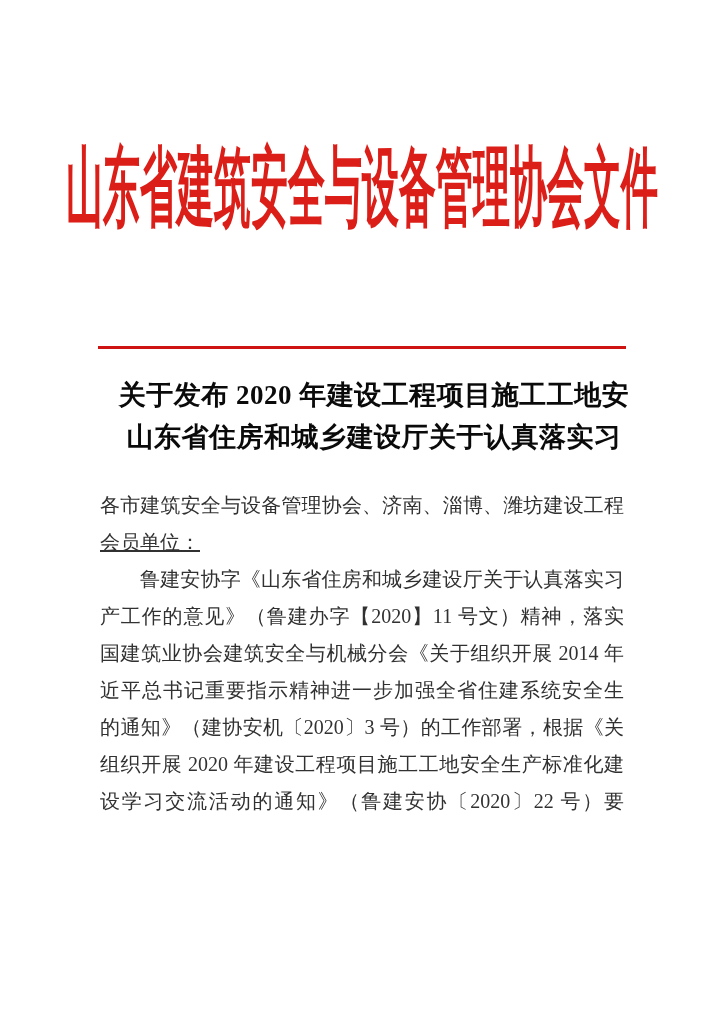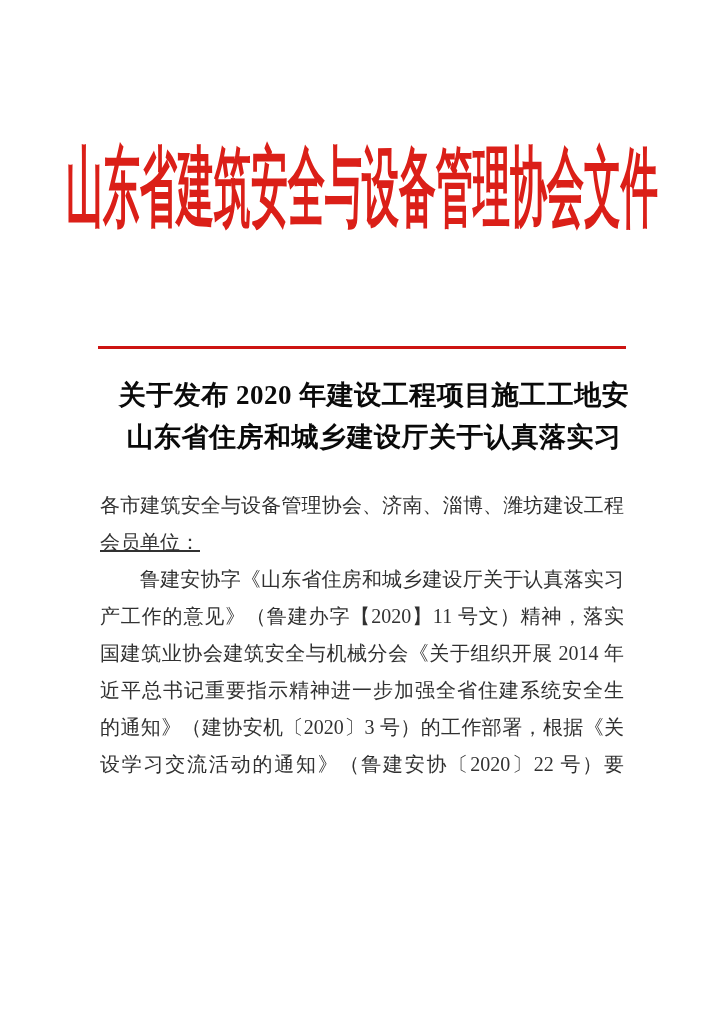--- a/index.html
+++ b/index.html
@@ -115,16 +115,17 @@
 
   <div class="body-text">
     <div class="line">各市建筑安全与设备管理协会、济南、淄博、潍坊建设工程</div>
     <div class="line short">会员单位：</div>
 
     <div class="line indent">鲁建安协字《山东省住房和城乡建设厅关于认真落实习</div>
     <div class="line">产工作的意见》（鲁建办字【2020】11 号文）精神，落实中</div>
     <div class="line">国建筑业协会建筑安全与机械分会《关于组织开展 2014 年</div>
     <div class="line">近平总书记重要指示精神进一步加强全省住建系统安全生</div>
     <div class="line">的通知》（建协安机〔2020〕3 号）的工作部署，根据《关于</div>
+    <div class="line">组织开展 2020 年建设工程项目施工工地安全生产标准化建</div>
     <div class="line">设学习交流活动的通知》（鲁建安协〔2020〕22 号）要求，</div>
   </div>
 
 </div>
 
 </body></html>

